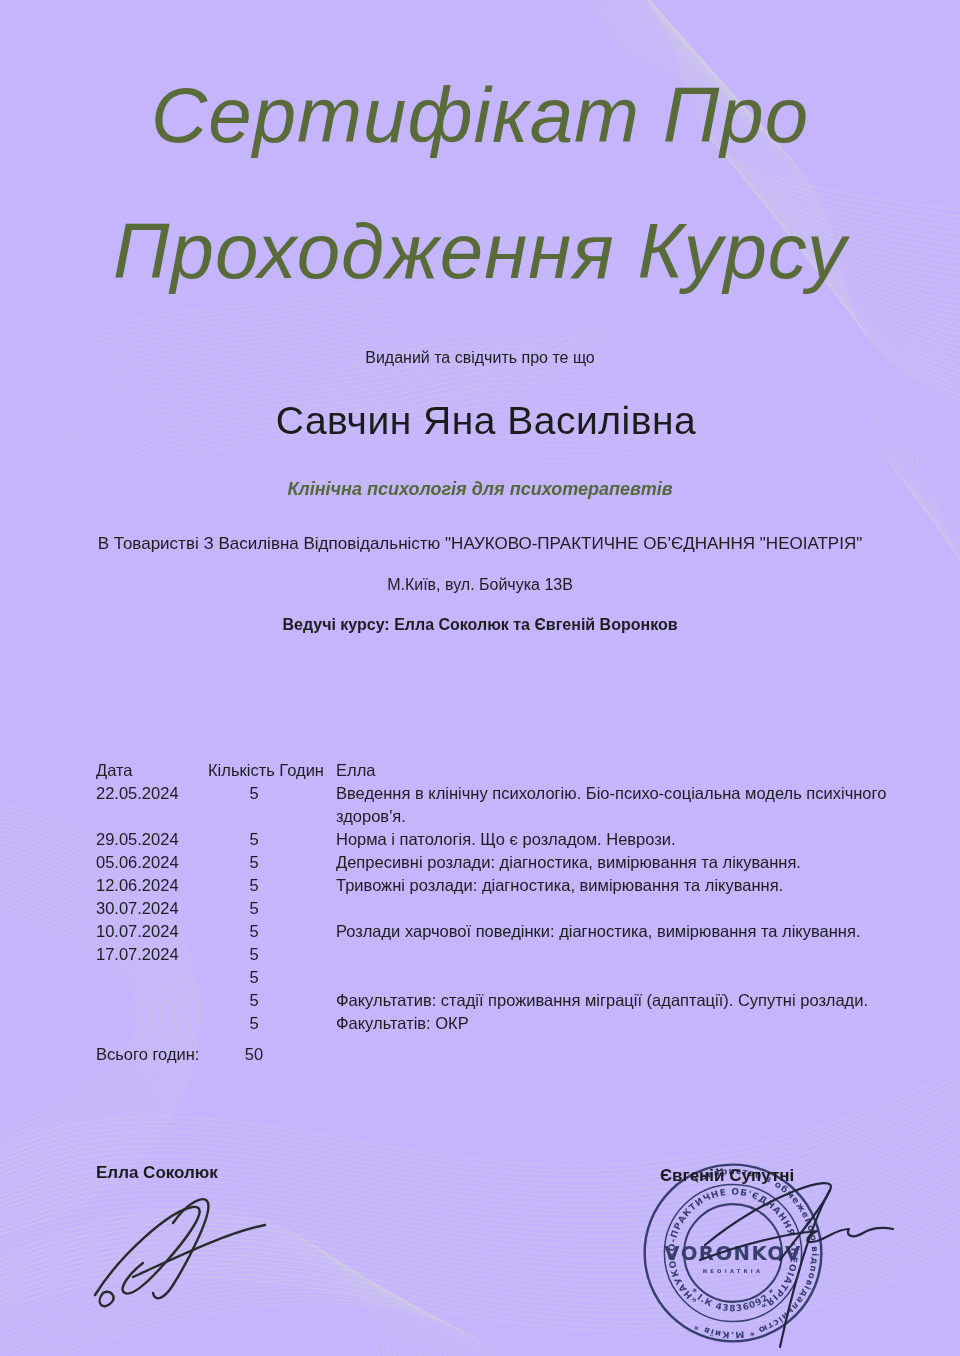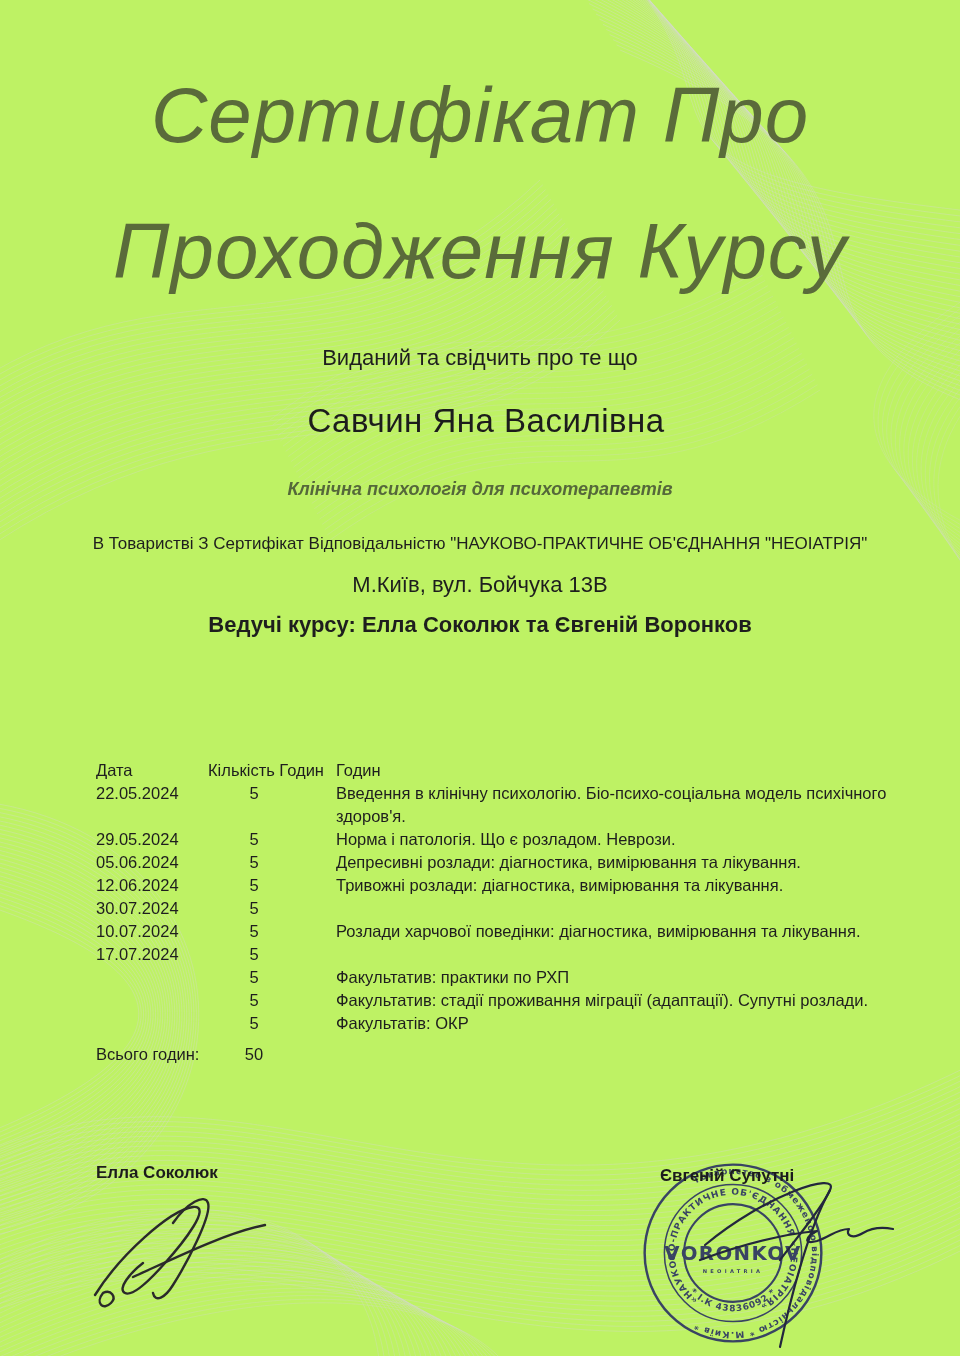--- a/index.html
+++ b/index.html
@@ -1,38 +1,38 @@
 <!DOCTYPE html>
 <html lang="uk"><head>
 <meta charset="utf-8">
 <style>
   html,body{margin:0;padding:0;background:#888;}
   .cert{
     position:relative;width:960px;height:1356px;margin:0 auto;
-    background:#bef264;overflow:hidden;
+    background:#c4b5fd;overflow:hidden;
     font-family:"Liberation Sans","DejaVu Sans",sans-serif;
     color:#1e1e1e;
   }
   #bg{position:absolute;inset:0;z-index:0;}
   #bg path{fill:none;stroke:#d7d7d7;stroke-width:.7;}
   .content{position:relative;z-index:1;}
 
   .t1,.t2{
     text-align:center;font-style:italic;font-weight:400;
     font-size:78px;line-height:102px;letter-spacing:1px;
     color:#5a6b3a;white-space:nowrap;
   }
   .t1{padding-top:64px;}
   .t2{margin-top:34px;}
 
-  .line{ text-align:center;font-size:22px;line-height:24px;}
+  .line{ text-align:center;font-size:16px;line-height:24px;}
   .issued{margin-top:44px;}
   .name{
     margin-top:20px;text-align:center;
-    font-size:33px;line-height:62px;color:#1c1c1c;letter-spacing:.5px;margin-left:12px;
+    font-size:39px;line-height:62px;color:#1c1c1c;letter-spacing:.5px;margin-left:12px;
   }
   .done{margin-top:22px;}
   .course{
     margin-top:20px;text-align:center;
     font-size:18px;line-height:34px;font-weight:700;font-style:italic;
     color:#55683a;
   }
   .org{margin-top:26px;font-size:17px;}
   .addr{margin-top:17px;}
   .instr{margin-top:16px;font-weight:700;}
@@ -265,29 +265,29 @@
       <path d="M1000.0,370.0 C890.0,470.0 950.0,560.0 1000.0,610.0" opacity="0.35"></path>
     </svg>
 
   <div class="content">
     <div class="t1">Сертифікат Про</div>
     <div class="t2">Проходження Курсу</div>
 
     <div class="line issued">Виданий та свідчить про те що</div>
     <div class="name">Савчин Яна Василівна</div>
     <div class="course">Клінічна психологія для психотерапевтів</div>
-    <div class="line org">В Товаристві З Сертифікат Відповідальністю "НАУКОВО-ПРАКТИЧНЕ ОБ'ЄДНАННЯ "НЕОІАТРІЯ"</div>
+    <div class="line org">В Товаристві З Василівна Відповідальністю "НАУКОВО-ПРАКТИЧНЕ ОБ'ЄДНАННЯ "НЕОІАТРІЯ"</div>
     <div class="line addr">М.Київ, вул. Бойчука 13В</div>
     <div class="line instr">Ведучі курсу: Елла Соколюк та Євгеній Воронков</div>
 
     <div class="table">
       <div class="trow">
         <span class="c-date">Дата</span>
         <span class="c-hours">Кількість Годин</span>
-        <span class="c-topic">Годин</span>
+        <span class="c-topic">Елла</span>
       </div>
       <div class="trow">
         <span class="c-date">22.05.2024</span>
         <span class="c-hours">5</span>
         <span class="c-topic wrap">Введення в клінічну психологію. Біо-психо-соціальна модель психічного здоров'я.</span>
       </div>
       <div class="trow">
         <span class="c-date">29.05.2024</span>
         <span class="c-hours">5</span>
         <span class="c-topic">Норма і патологія. Що є розладом. Неврози.</span>
@@ -311,21 +311,20 @@
         <span class="c-hours">5</span>
         <span class="c-topic">Розлади харчової поведінки: діагностика, вимірювання та лікування.</span>
       </div>
       <div class="trow">
         <span class="c-date">17.07.2024</span>
         <span class="c-hours">5</span>
       </div>
       <div class="trow">
         <span class="c-date"></span>
         <span class="c-hours">5</span>
-        <span class="c-topic">Факультатив: практики по РХП</span>
       </div>
       <div class="trow">
         <span class="c-date"></span>
         <span class="c-hours">5</span>
         <span class="c-topic">Факультатив: стадії проживання міграції (адаптації). Супутні розлади.</span>
       </div>
       <div class="trow">
         <span class="c-date"></span>
         <span class="c-hours">5</span>
         <span class="c-topic">Факультатів: ОКР</span>

